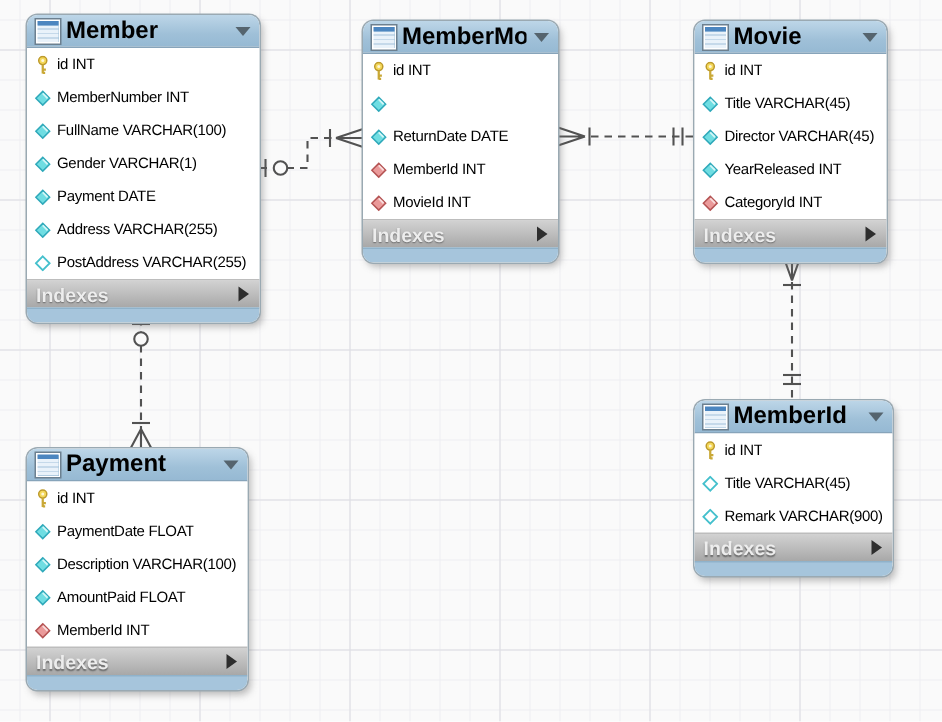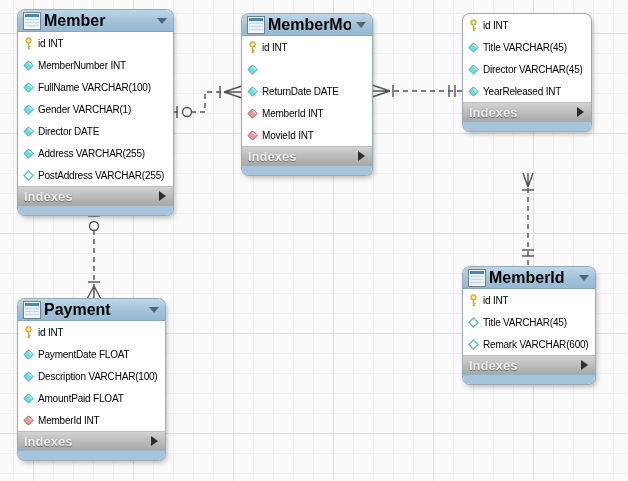--- a/index.html
+++ b/index.html
@@ -173,21 +173,21 @@
             </span>
             <span class="col-text">Gender VARCHAR(1)</span>
           </div>
           <div class="col-row">
             <span class="col-icon">
               <svg width="11" height="11" viewBox="0 0 11 11">
                 <path d="M5.5 0.9 L10.1 5.5 L5.5 10.1 L0.9 5.5 Z" fill="#6fdde2" stroke="#2fa9ba" stroke-width="1"></path>
                 <path d="M5.5 2.3 L8.7 5.5" stroke="#d2f6f7" stroke-width="1.2"></path>
               </svg>
             </span>
-            <span class="col-text">Director DATE</span>
+            <span class="col-text">Payment DATE</span>
           </div>
           <div class="col-row">
             <span class="col-icon">
               <svg width="11" height="11" viewBox="0 0 11 11">
                 <path d="M5.5 0.9 L10.1 5.5 L5.5 10.1 L0.9 5.5 Z" fill="#6fdde2" stroke="#2fa9ba" stroke-width="1"></path>
                 <path d="M5.5 2.3 L8.7 5.5" stroke="#d2f6f7" stroke-width="1.2"></path>
               </svg>
             </span>
             <span class="col-text">Address VARCHAR(255)</span>
           </div>
@@ -259,20 +259,25 @@
             <span class="col-text">MovieId INT</span>
           </div>
         </div>
       <div class="tbl-indexes">
         <span class="idx-label">Indexes</span>
         <span class="idx-arrow"></span>
       </div>
       <div class="tbl-footer"></div>
     </div>
       <div class="db-table" style="left: 463px; top: 14px; width: 128px;">
+      <div class="tbl-header">
+        <div class="tbl-icon"></div>
+        <div class="tbl-title">Movie</div>
+        <div class="collapse-tri"></div>
+      </div>
       <div class="tbl-columns">
           <div class="col-row">
             <span class="col-icon">
               <svg width="11" height="13" viewBox="0 0 11 13">
                 <circle cx="5.5" cy="3.4" r="2.7" fill="#f4d85a" stroke="#bd9a2c" stroke-width="1"></circle>
                 <circle cx="5.5" cy="3.4" r="1" fill="#fdf6d8"></circle>
                 <path d="M5.5 6.2 V12 M5.5 9.4 H7.6 M5.5 11.6 H7.1" stroke="#c9a836" stroke-width="1.5" fill="none"></path>
               </svg>
             </span>
             <span class="col-text">id INT</span>
@@ -296,20 +301,29 @@
             <span class="col-text">Director VARCHAR(45)</span>
           </div>
           <div class="col-row">
             <span class="col-icon">
               <svg width="11" height="11" viewBox="0 0 11 11">
                 <path d="M5.5 0.9 L10.1 5.5 L5.5 10.1 L0.9 5.5 Z" fill="#6fdde2" stroke="#2fa9ba" stroke-width="1"></path>
                 <path d="M5.5 2.3 L8.7 5.5" stroke="#d2f6f7" stroke-width="1.2"></path>
               </svg>
             </span>
             <span class="col-text">YearReleased INT</span>
+          </div>
+          <div class="col-row">
+            <span class="col-icon">
+              <svg width="11" height="11" viewBox="0 0 11 11">
+                <path d="M5.5 0.9 L10.1 5.5 L5.5 10.1 L0.9 5.5 Z" fill="#ea9a9a" stroke="#b45353" stroke-width="1"></path>
+                <path d="M5.5 2.3 L8.7 5.5" stroke="#f8dcdc" stroke-width="1.2"></path>
+              </svg>
+            </span>
+            <span class="col-text">CategoryId INT</span>
           </div>
         </div>
       <div class="tbl-indexes">
         <span class="idx-label">Indexes</span>
         <span class="idx-arrow"></span>
       </div>
       <div class="tbl-footer"></div>
     </div>
       <div class="db-table" style="left: 463px; top: 267px; width: 132px;">
       <div class="tbl-header">
@@ -335,21 +349,21 @@
               </svg>
             </span>
             <span class="col-text">Title VARCHAR(45)</span>
           </div>
           <div class="col-row">
             <span class="col-icon">
               <svg width="11" height="11" viewBox="0 0 11 11">
                 <path d="M5.5 0.9 L10.1 5.5 L5.5 10.1 L0.9 5.5 Z" fill="#ffffff" stroke="#45c0cd" stroke-width="1.2"></path>
               </svg>
             </span>
-            <span class="col-text">Remark VARCHAR(600)</span>
+            <span class="col-text">Remark VARCHAR(900)</span>
           </div>
         </div>
       <div class="tbl-indexes">
         <span class="idx-label">Indexes</span>
         <span class="idx-arrow"></span>
       </div>
       <div class="tbl-footer"></div>
     </div>
       <div class="db-table" style="left: 18px; top: 299px; width: 147px;">
       <div class="tbl-header">

